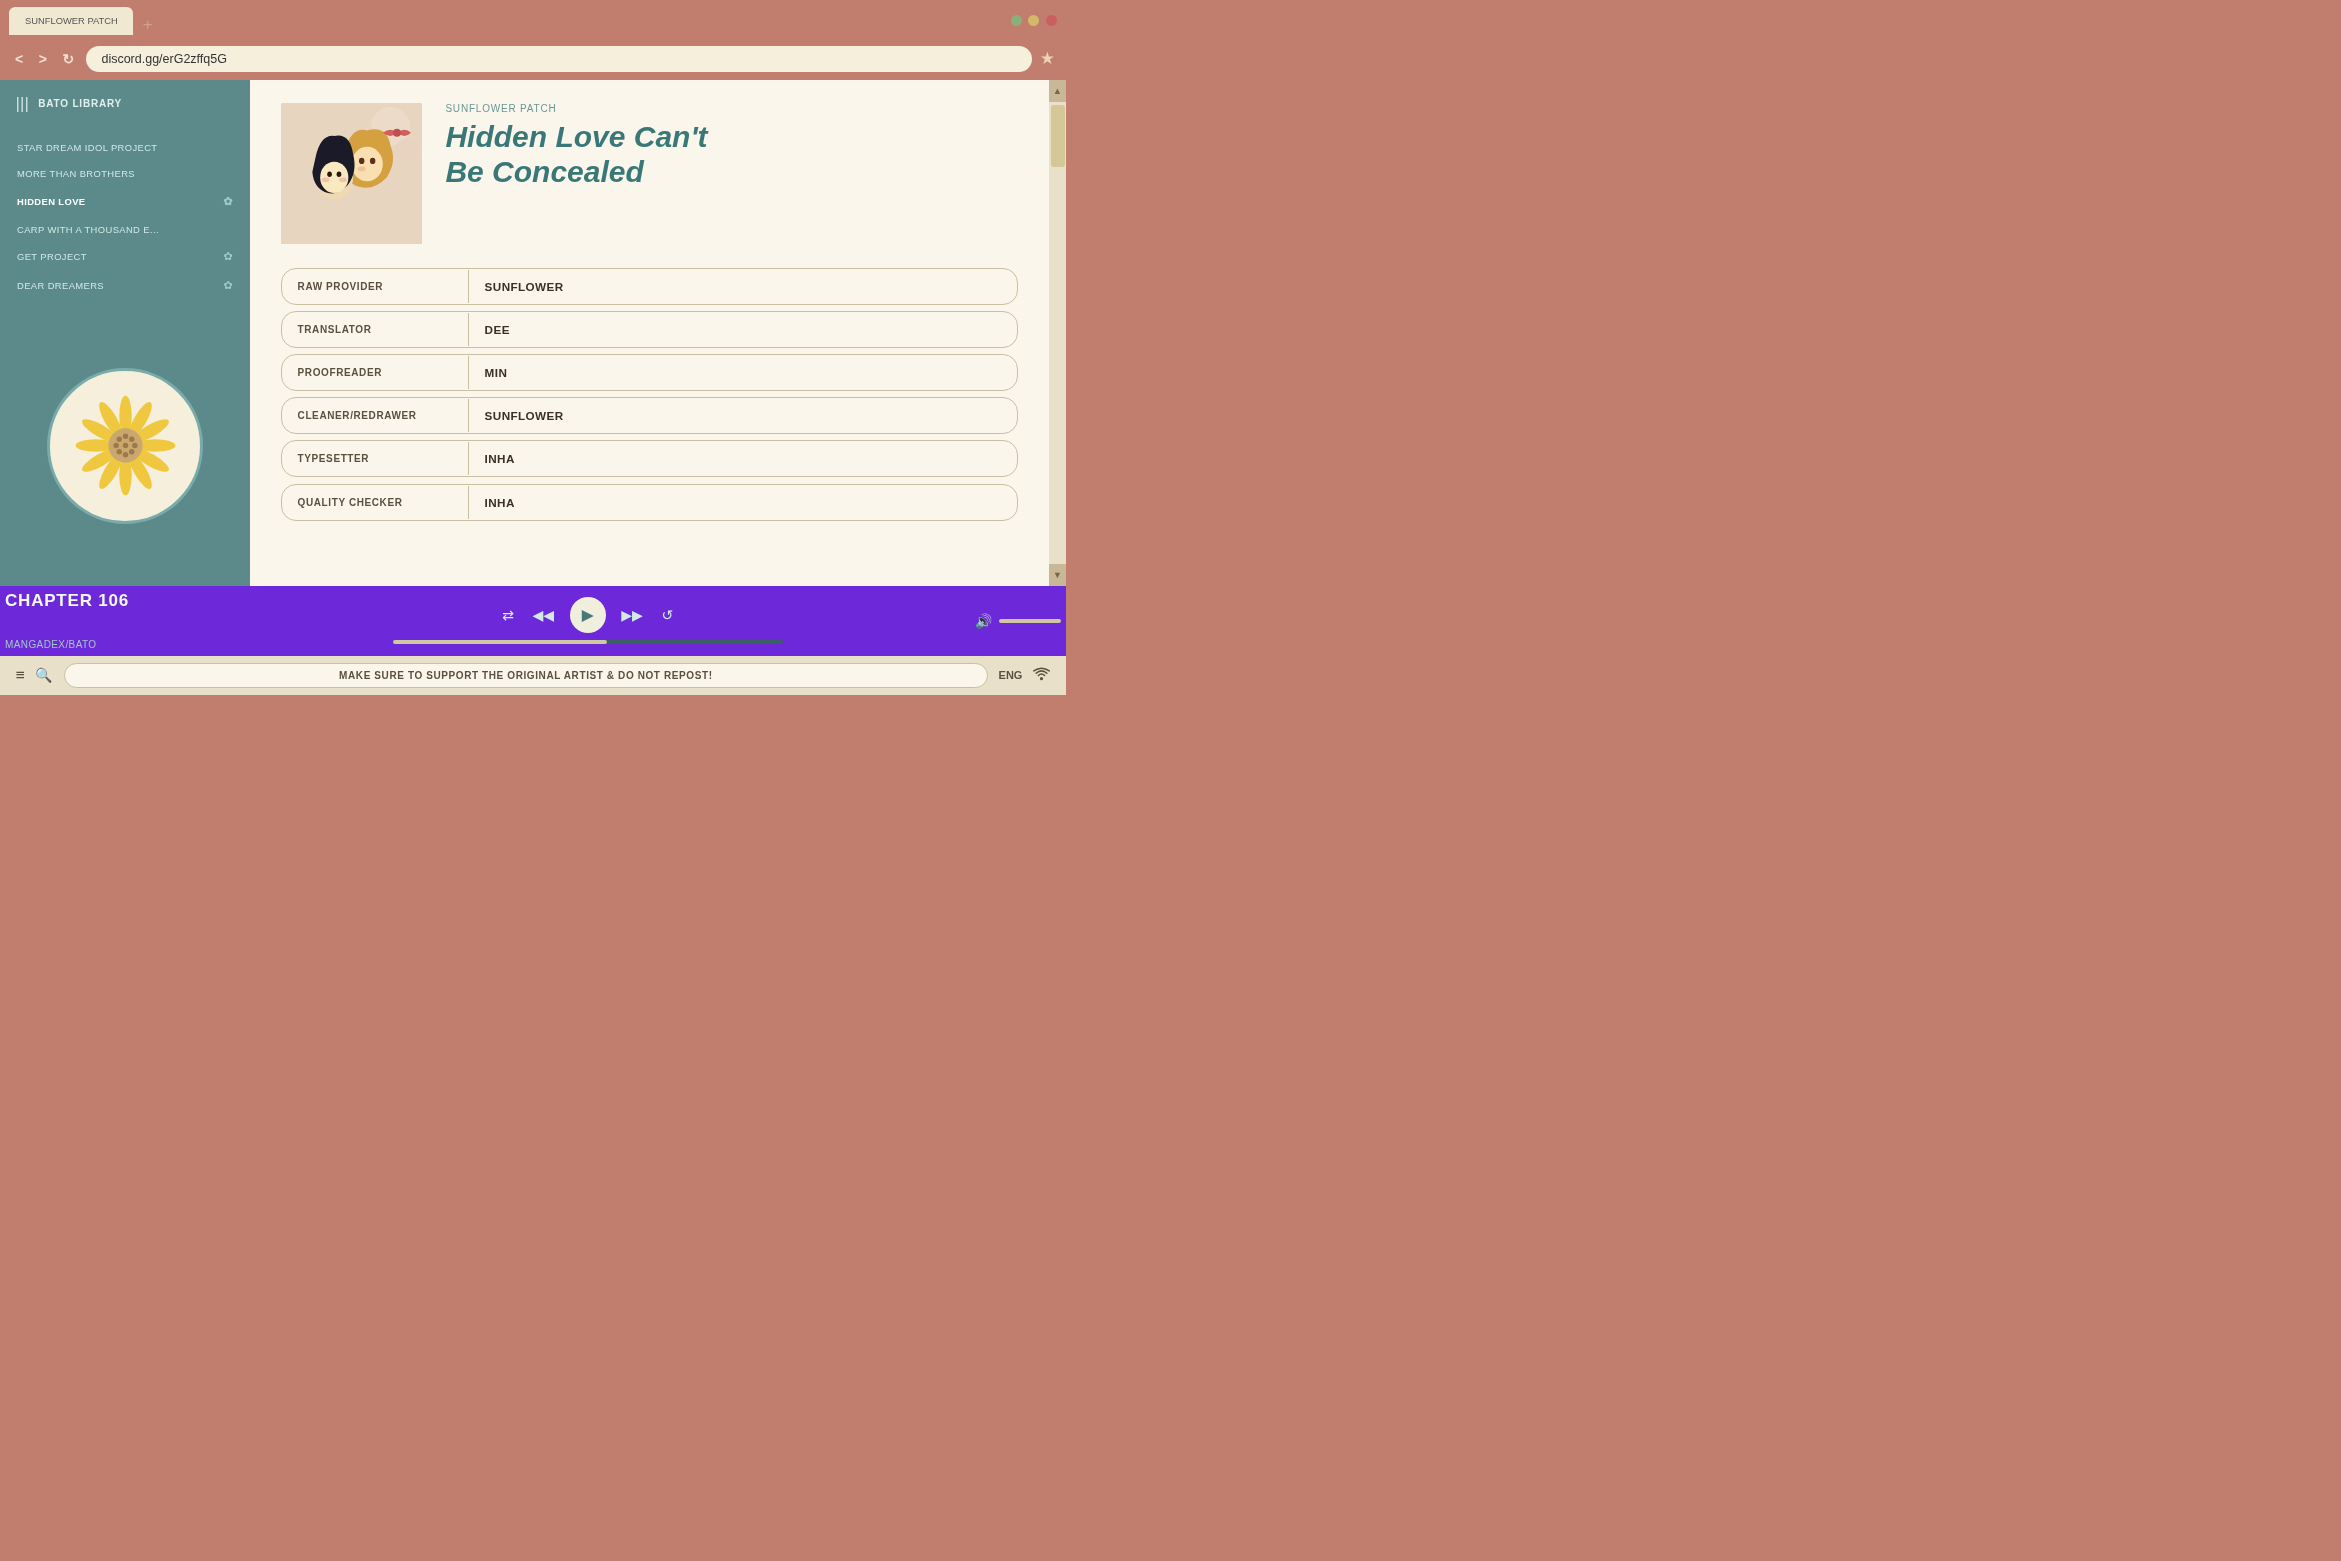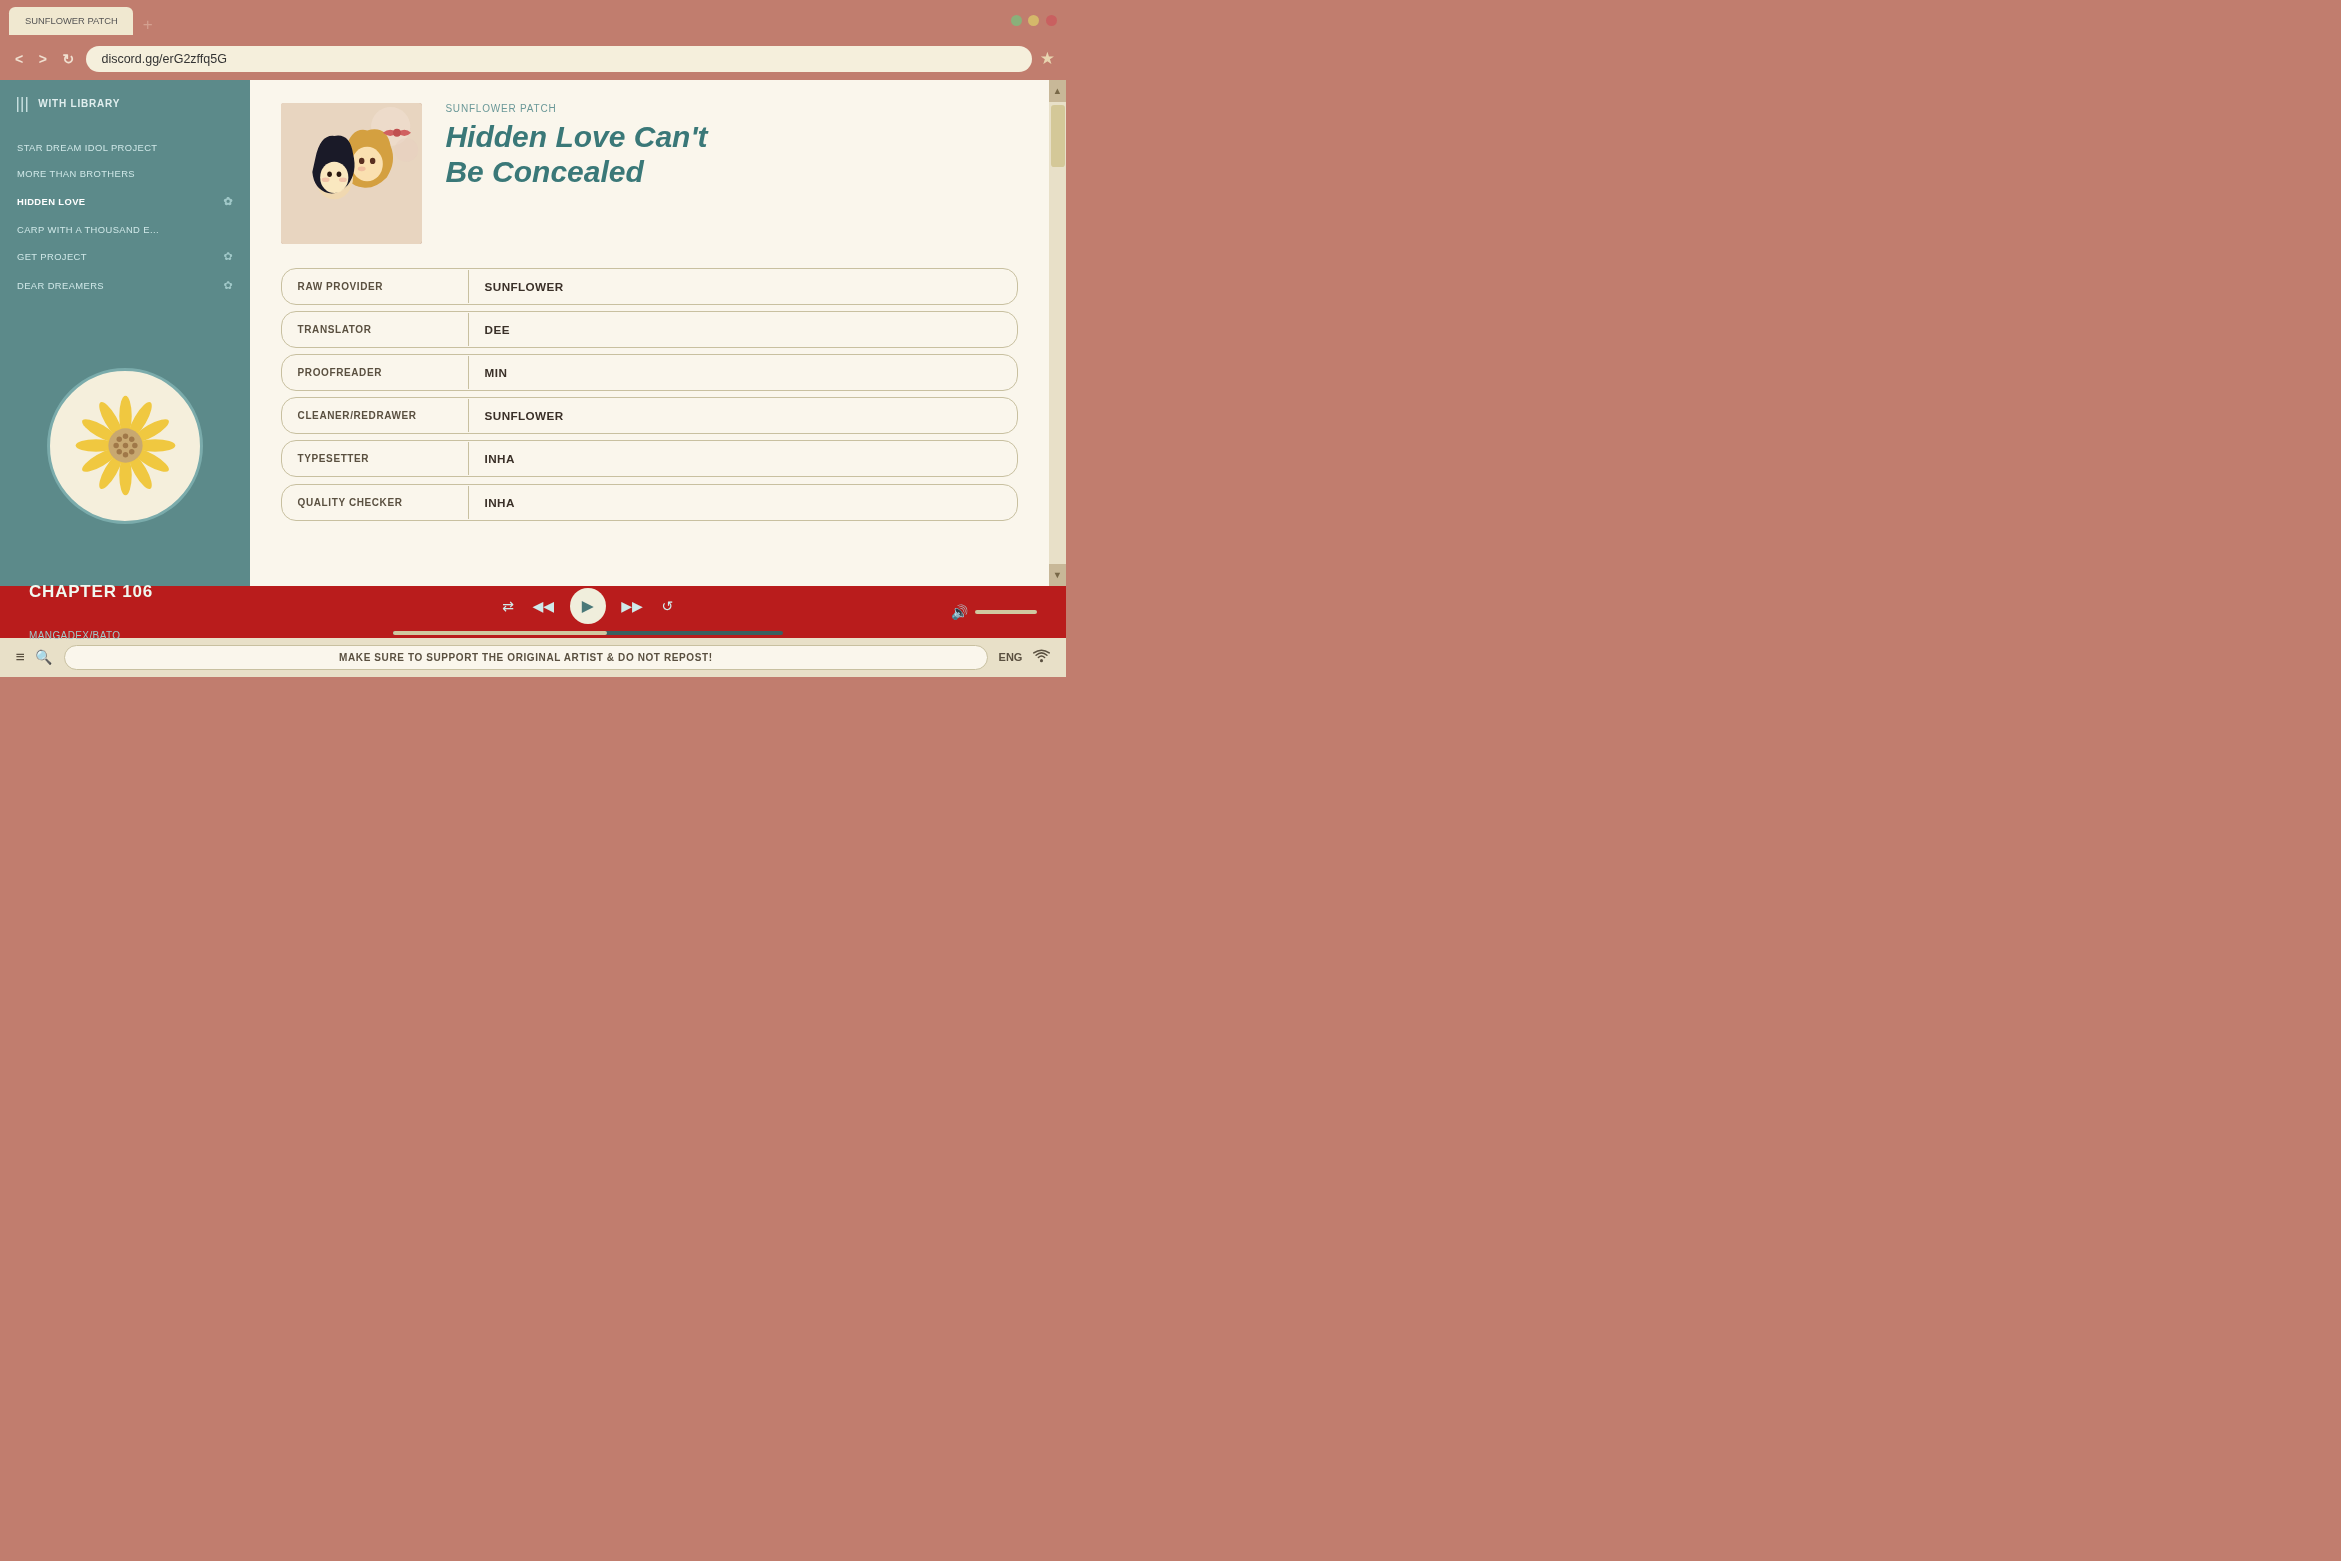--- a/index.html
+++ b/index.html
@@ -291,25 +291,25 @@
     .scroll-thumb {
       width: 14px;
       height: 62px;
       background: #d4c898;
       border-radius: 3.1px;
       margin: 3.1px auto;
     }
 
     
     .player-bar {
-      background: #b91c1c;
-      height: 52px;
-      display: flex;
-      align-items: center;
-      padding: 0 29px;
+      background: #6d28d9;
+      height: 70px;
+      display: flex;
+      align-items: center;
+      padding: 0 5px;
       gap: 15.6px;
     }
 
     .player-track-info {
       width: 195px;
     }
 
     .player-chapter {
       font-size: 17px;
       font-weight: 900;
@@ -472,21 +472,21 @@
     <input class="address-bar" type="text" value="discord.gg/erG2zffq5G" style="">
     <span class="star-btn">★</span>
   </div>
 </div>
 
 <div class="main-layout">
 
   <div class="sidebar">
     <div class="sidebar-header">
       <span class="library-icon">|||</span>
-      <span class="sidebar-title">WITH LIBRARY</span>
+      <span class="sidebar-title">BATO LIBRARY</span>
     </div>
 
     <ul class="sidebar-list">
       <li class="sidebar-item">
         <span>STAR DREAM IDOL PROJECT</span>
       </li>
       <li class="sidebar-item">
         <span>MORE THAN BROTHERS</span>
       </li>
       <li class="sidebar-item active">

